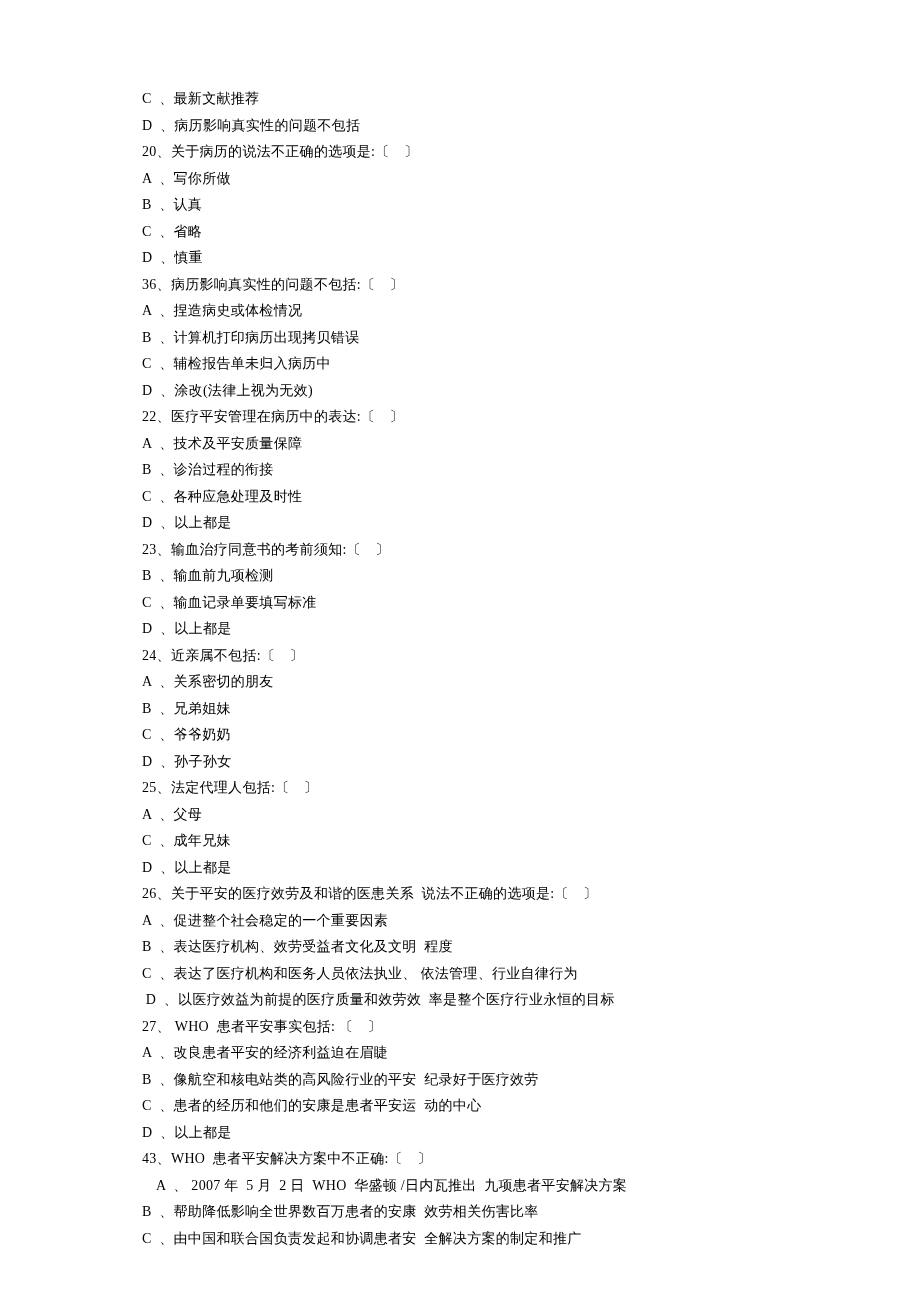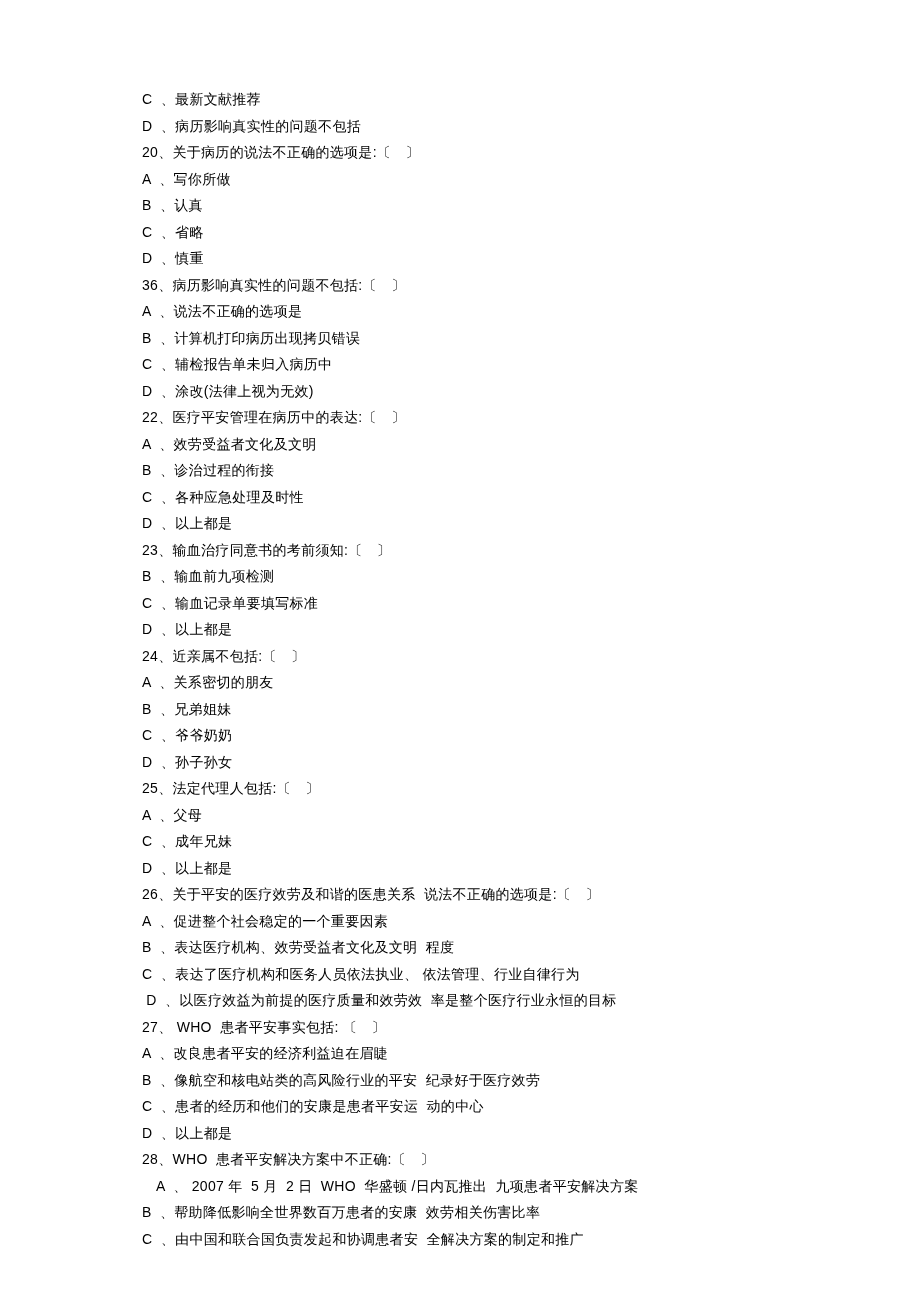--- a/index.html
+++ b/index.html
@@ -14,43 +14,44 @@
     min-height: 1302px;
     padding: 86px 142px 60px 142px;
     font-family: "Helvetica Neue", Arial, "Microsoft YaHei", "PingFang SC", sans-serif;
     font-size: 14px;
     line-height: 26.5px;
     color: #000000;
     letter-spacing: 0.3px;
   }
   .line {
     white-space: pre-wrap;
+    font-family: Liberation Serif, serif;
   }
   .indent {
     padding-left: 14px;
   }
 </style>
 </head>
 <body>
 
 <div class="page" id="container">
     <div class="line">C  、最新文献推荐</div>
     <div class="line">D  、病历影响真实性的问题不包括</div>
     <div class="line">20、关于病历的说法不正确的选项是:〔　〕</div>
     <div class="line">A  、写你所做</div>
     <div class="line">B  、认真</div>
     <div class="line">C  、省略</div>
     <div class="line">D  、慎重</div>
     <div class="line">36、病历影响真实性的问题不包括:〔　〕</div>
-    <div class="line">A  、说法不正确的选项是</div>
+    <div class="line">A  、捏造病史或体检情况</div>
     <div class="line">B  、计算机打印病历出现拷贝错误</div>
     <div class="line">C  、辅检报告单未归入病历中</div>
     <div class="line">D  、涂改(法律上视为无效)</div>
     <div class="line">22、医疗平安管理在病历中的表达:〔　〕</div>
-    <div class="line">A  、效劳受益者文化及文明</div>
+    <div class="line">A  、技术及平安质量保障</div>
     <div class="line">B  、诊治过程的衔接</div>
     <div class="line">C  、各种应急处理及时性</div>
     <div class="line">D  、以上都是</div>
     <div class="line">23、输血治疗同意书的考前须知:〔　〕</div>
     <div class="line">B  、输血前九项检测</div>
     <div class="line">C  、输血记录单要填写标准</div>
     <div class="line">D  、以上都是</div>
     <div class="line">24、近亲属不包括:〔　〕</div>
     <div class="line">A  、关系密切的朋友</div>
     <div class="line">B  、兄弟姐妹</div>
@@ -63,17 +64,17 @@
     <div class="line">26、关于平安的医疗效劳及和谐的医患关系  说法不正确的选项是:〔　〕</div>
     <div class="line">A  、促进整个社会稳定的一个重要因素</div>
     <div class="line">B  、表达医疗机构、效劳受益者文化及文明  程度</div>
     <div class="line">C  、表达了医疗机构和医务人员依法执业、 依法管理、行业自律行为</div>
     <div class="line"> D  、以医疗效益为前提的医疗质量和效劳效  率是整个医疗行业永恒的目标</div>
     <div class="line">27、 WHO  患者平安事实包括: 〔　〕</div>
     <div class="line">A  、改良患者平安的经济利益迫在眉睫</div>
     <div class="line">B  、像航空和核电站类的高风险行业的平安  纪录好于医疗效劳</div>
     <div class="line">C  、患者的经历和他们的安康是患者平安运  动的中心</div>
     <div class="line">D  、以上都是</div>
-    <div class="line">28、WHO  患者平安解决方案中不正确:〔　〕</div>
+    <div class="line">43、WHO  患者平安解决方案中不正确:〔　〕</div>
     <div class="line indent">A  、 2007 年  5 月  2 日  WHO  华盛顿 /日内瓦推出  九项患者平安解决方案</div>
     <div class="line">B  、帮助降低影响全世界数百万患者的安康  效劳相关伤害比率</div>
     <div class="line">C  、由中国和联合国负责发起和协调患者安  全解决方案的制定和推广</div>
   </div>
 
 </body></html>

